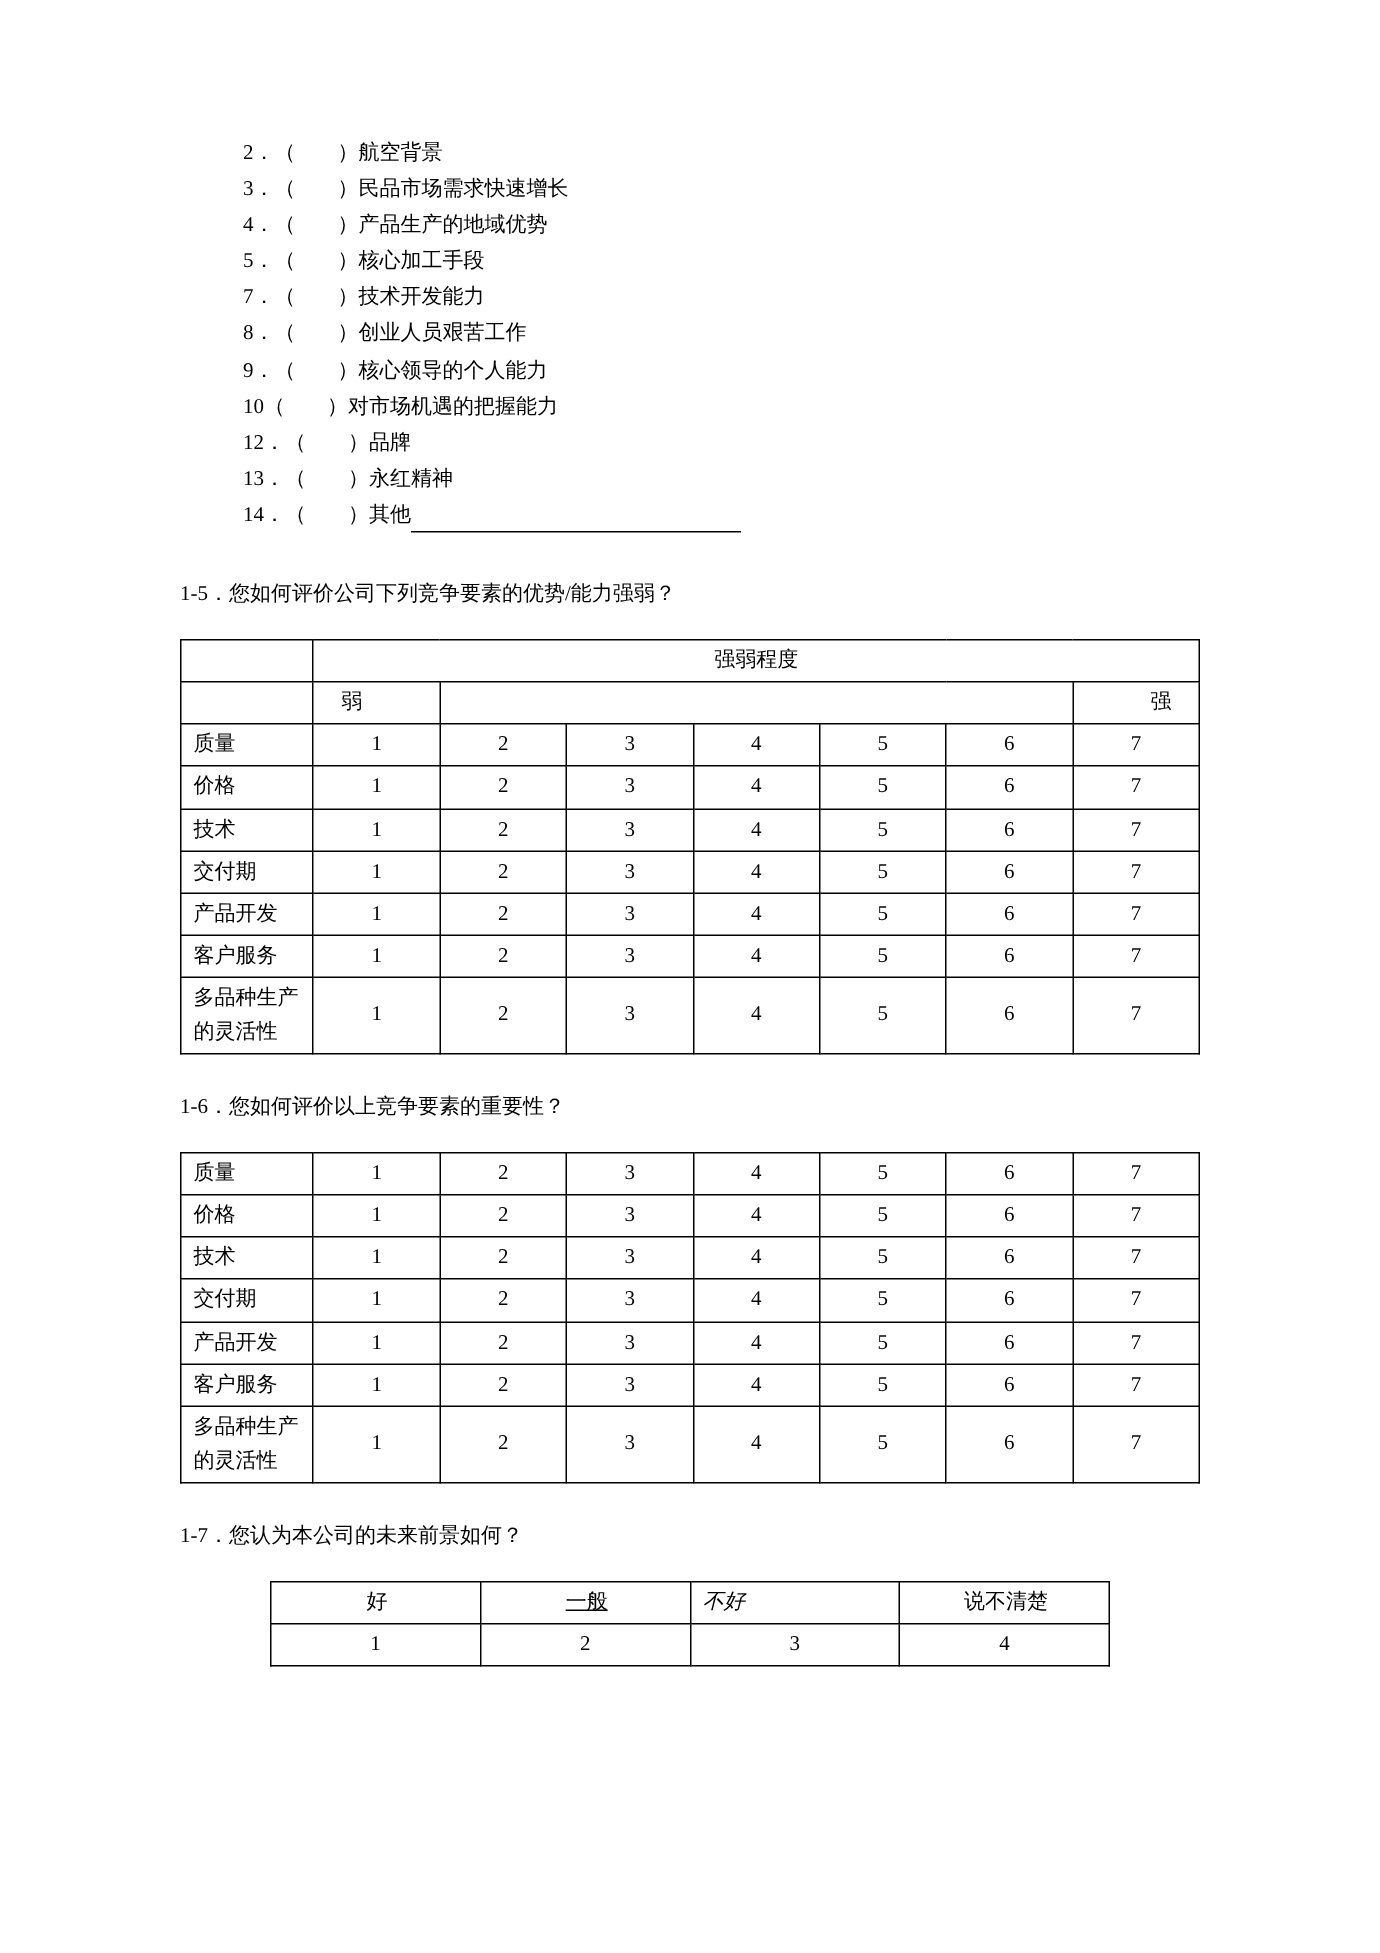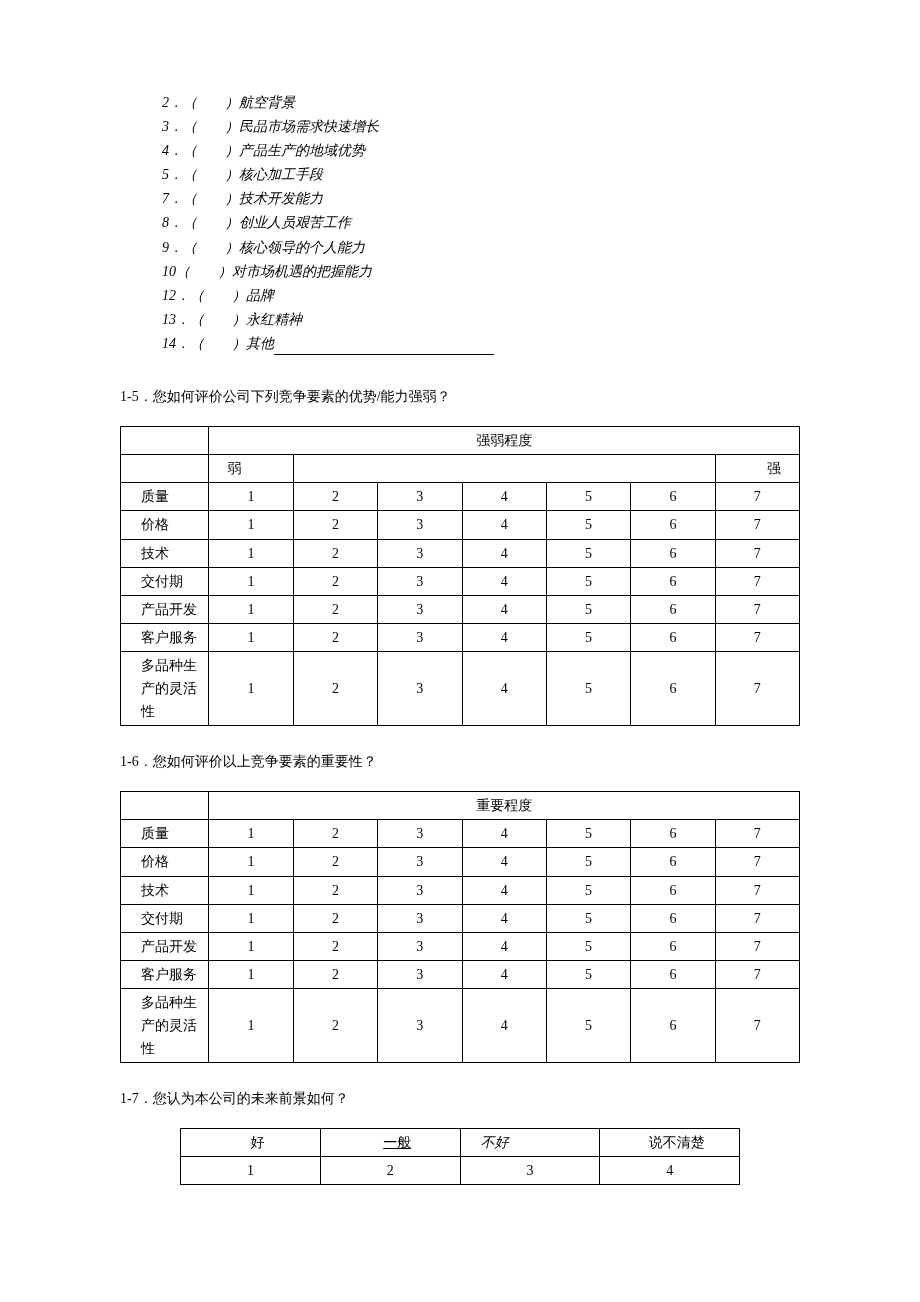--- a/index.html
+++ b/index.html
@@ -12,21 +12,20 @@
     width: 920px;
     box-sizing: border-box;
     line-height: 1.65;
   }
   .checklist {
     margin-left: 42px;
     margin-bottom: 30px;
   }
   .check-item {
     margin: 1px 0;
-    font-style: italic;
   }
   .check-num { display:inline-block; }
   .paren { display:inline-block; }
   .blank-line {
     display: inline-block;
     border-bottom: 1px solid #000;
     width: 220px;
     vertical-align: bottom;
   }
   .question {
@@ -40,21 +39,21 @@
   }
   table td, table th {
     border: 1px solid #000;
     padding: 2px 6px;
     text-align: center;
     font-weight: normal;
   }
   .rowlabel {
     font-family: "SimSun", "宋体", serif;
     text-align: left;
-    padding-left: 20px;
+    padding-left: 8px;
     margin-left: 19px;
   }
   .scale-row td.left-end { text-align:left; padding-left:18px; font-family:"SimSun","宋体",serif;}
   .scale-row td.right-end { text-align:right; padding-right:18px; font-family:"SimSun","宋体",serif;}
   .tbl5 { width:100%; }
   .tbl5 col.c0 { width:13%; }
   .tbl5 col.cn { width:12.4%; }
   .tbl7wrap { margin-left:60px; margin-right:60px; }
   .tbl7 col { width:25%; }
 </style>
@@ -179,24 +178,20 @@
       <col class="c0">
       <col class="cn">
       <col class="cn">
       <col class="cn">
       <col class="cn">
       <col class="cn">
       <col class="cn">
       <col class="cn">
     </colgroup>
   <tbody>
-      <tr>
-        <td class="rowlabel"></td>
-        <td colspan="7">重要程度</td>
-      </tr>
   <tr>
         <td class="rowlabel">质量</td>
         <td>1</td>
         <td>2</td>
         <td>3</td>
         <td>4</td>
         <td>5</td>
         <td>6</td>
         <td>7</td>
       </tr>

